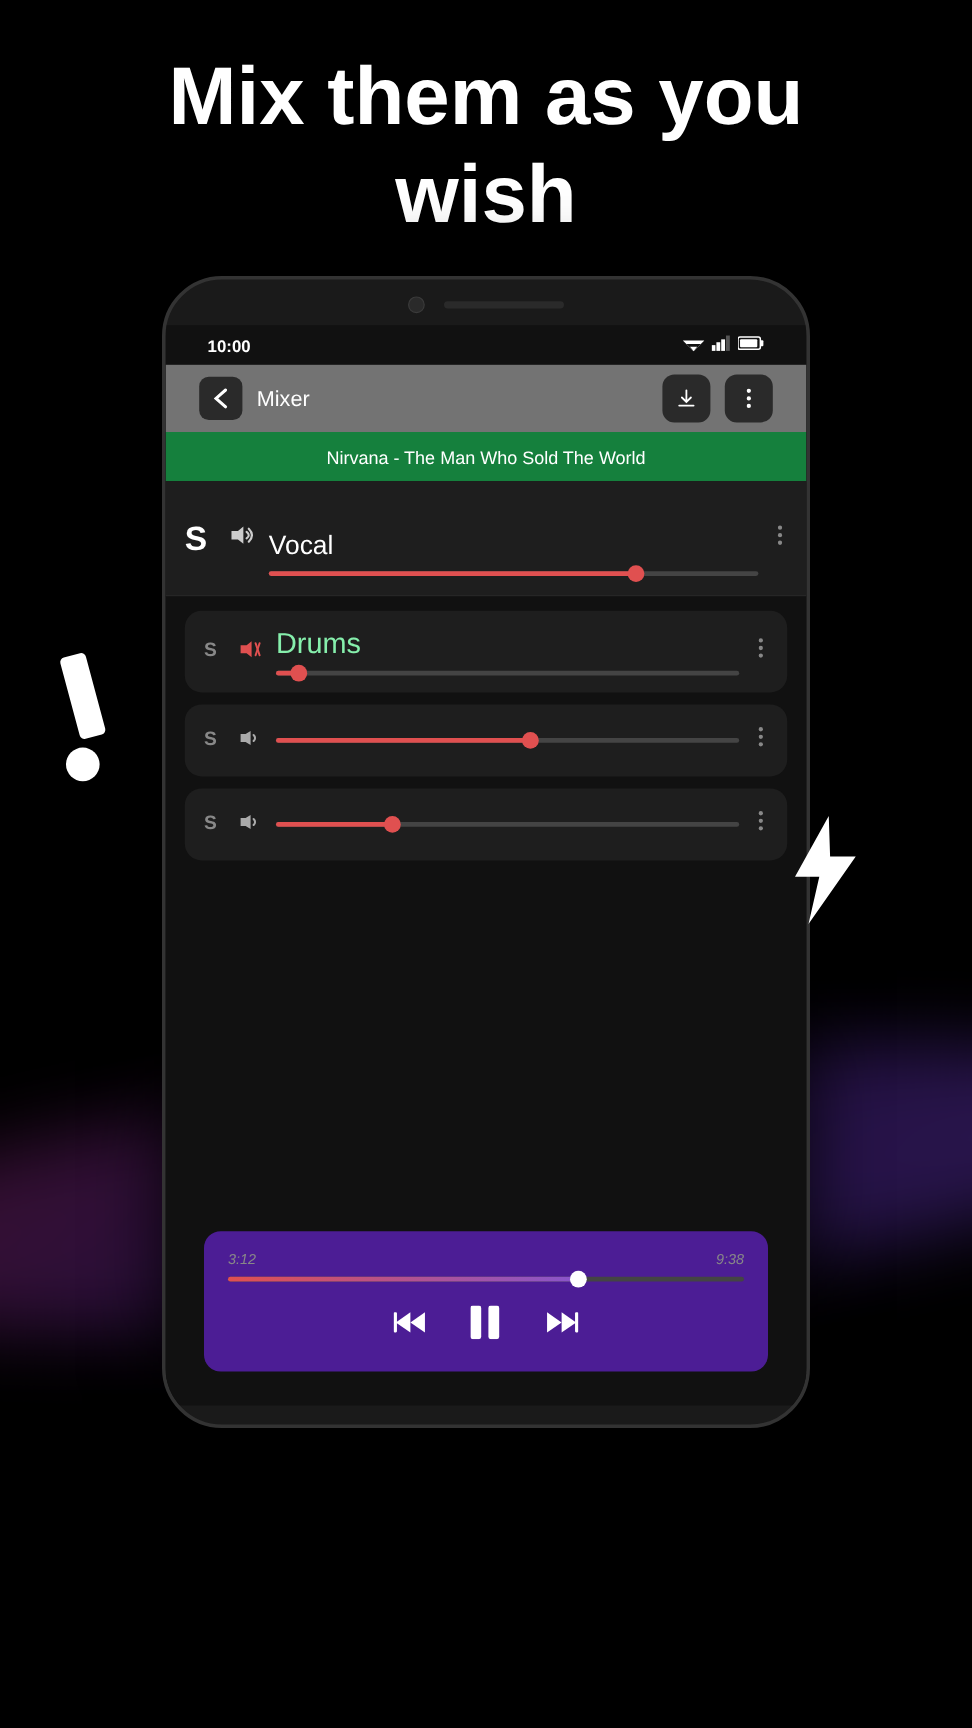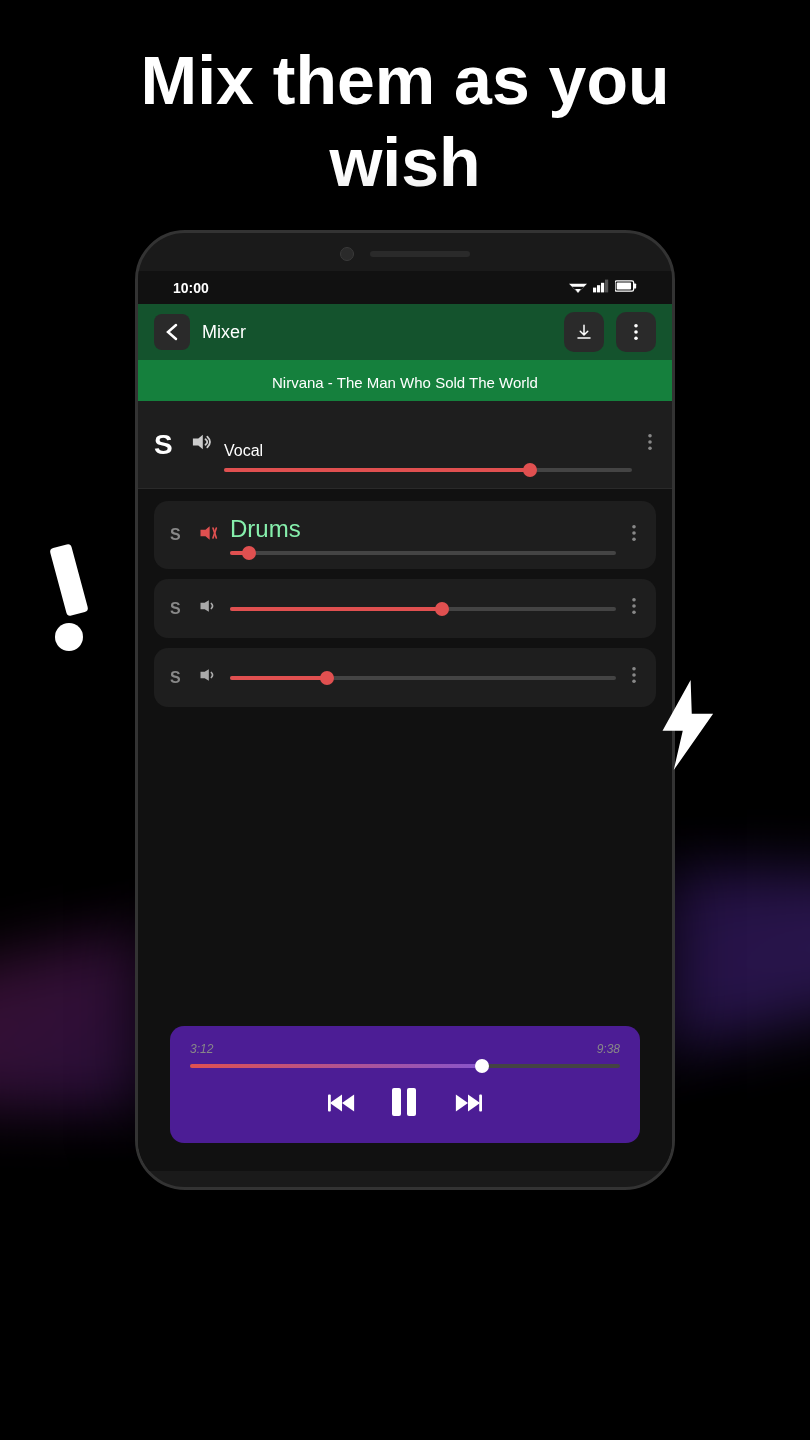--- a/index.html
+++ b/index.html
@@ -98,23 +98,23 @@
     .status-icons {
       display: flex;
       gap: 6px;
       align-items: center;
     }
 
     
     .app-header {
       display: flex;
       align-items: center;
-      padding: 8px 16px;
+      padding: 8px 28px;
       gap: 12px;
-      background: #14532d;
+      background: #737373;
     }
     .back-btn {
       width: 36px;
       height: 36px;
       background: #2a2a2a;
       border-radius: 8px;
       display: flex;
       align-items: center;
       justify-content: center;
       color: #fff;
@@ -169,21 +169,21 @@
       color: #ccc;
     }
     .track-name-area {
       flex: 1;
       display: flex;
       flex-direction: column;
       gap: 8px;
     }
     .track-name {
       color: #fff;
-      font-size: 16px;
+      font-size: 22px;
       font-weight: 500;
       margin-top: 25px;
     }
     .track-slider-container {
       position: relative;
       height: 4px;
     }
     .track-slider-bg {
       position: absolute;
       width: 100%;

